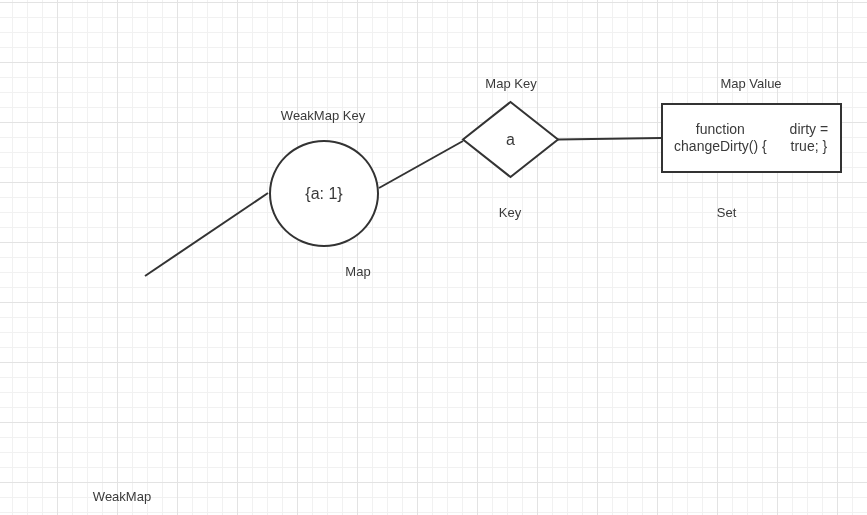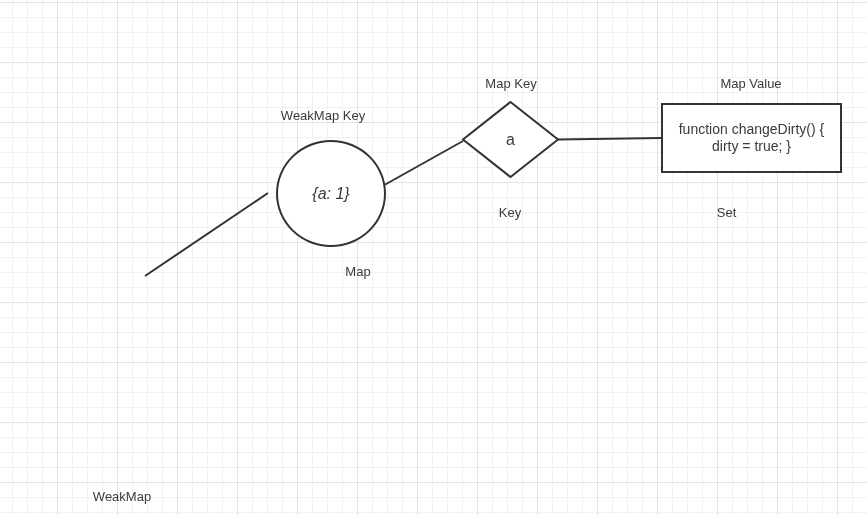--- a/index.html
+++ b/index.html
@@ -72,29 +72,29 @@
 <div class="canvas">
 
   <svg class="overlay">
     <line x1="145" y1="276" x2="268" y2="193"></line>
     <line x1="379" y1="188" x2="463" y2="141"></line>
     <line x1="558" y1="139.5" x2="661" y2="138"></line>
     <polygon points="510.5,102 558,139.5 510.5,177 463,139.5"></polygon>
   </svg>
 
 
-  <div class="shape ellipse mid-label" style="left:276px; top:140px; width:110px; height:107px;font-style:italic;">
+  <div class="shape ellipse mid-label" style="left:269px; top:140px; width:110px; height:107px;">
     <span>{a: 1}</span>
   </div>
 
   <div class="shape-label-overlay mid-label" style="left:463px; top:102px; width:95px; height:75px;">
     <span>a</span>
   </div>
 
-  <div class="shape code-box" style="left:661px; top:103px; width:181px; height:70px; flex-direction:column;">
+  <div class="shape code-box" style="left:661px; top:103px; width:181px; height:70px; flex-direction:row;">
     <div>function changeDirty() {</div>
     <div>dirty = true; }</div>
   </div>
 
   <div class="floating-label" style="left:323px; top:115px;">WeakMap Key</div>
   <div class="floating-label" style="left:511px; top:83px;">Map Key</div>
   <div class="floating-label" style="left:751px; top:83px;">Map Value</div>
 
   <div class="floating-label" style="left:122px; top:496px;">WeakMap</div>
   <div class="floating-label" style="left:325px; top:271px;margin-left:33px;">Map</div>

